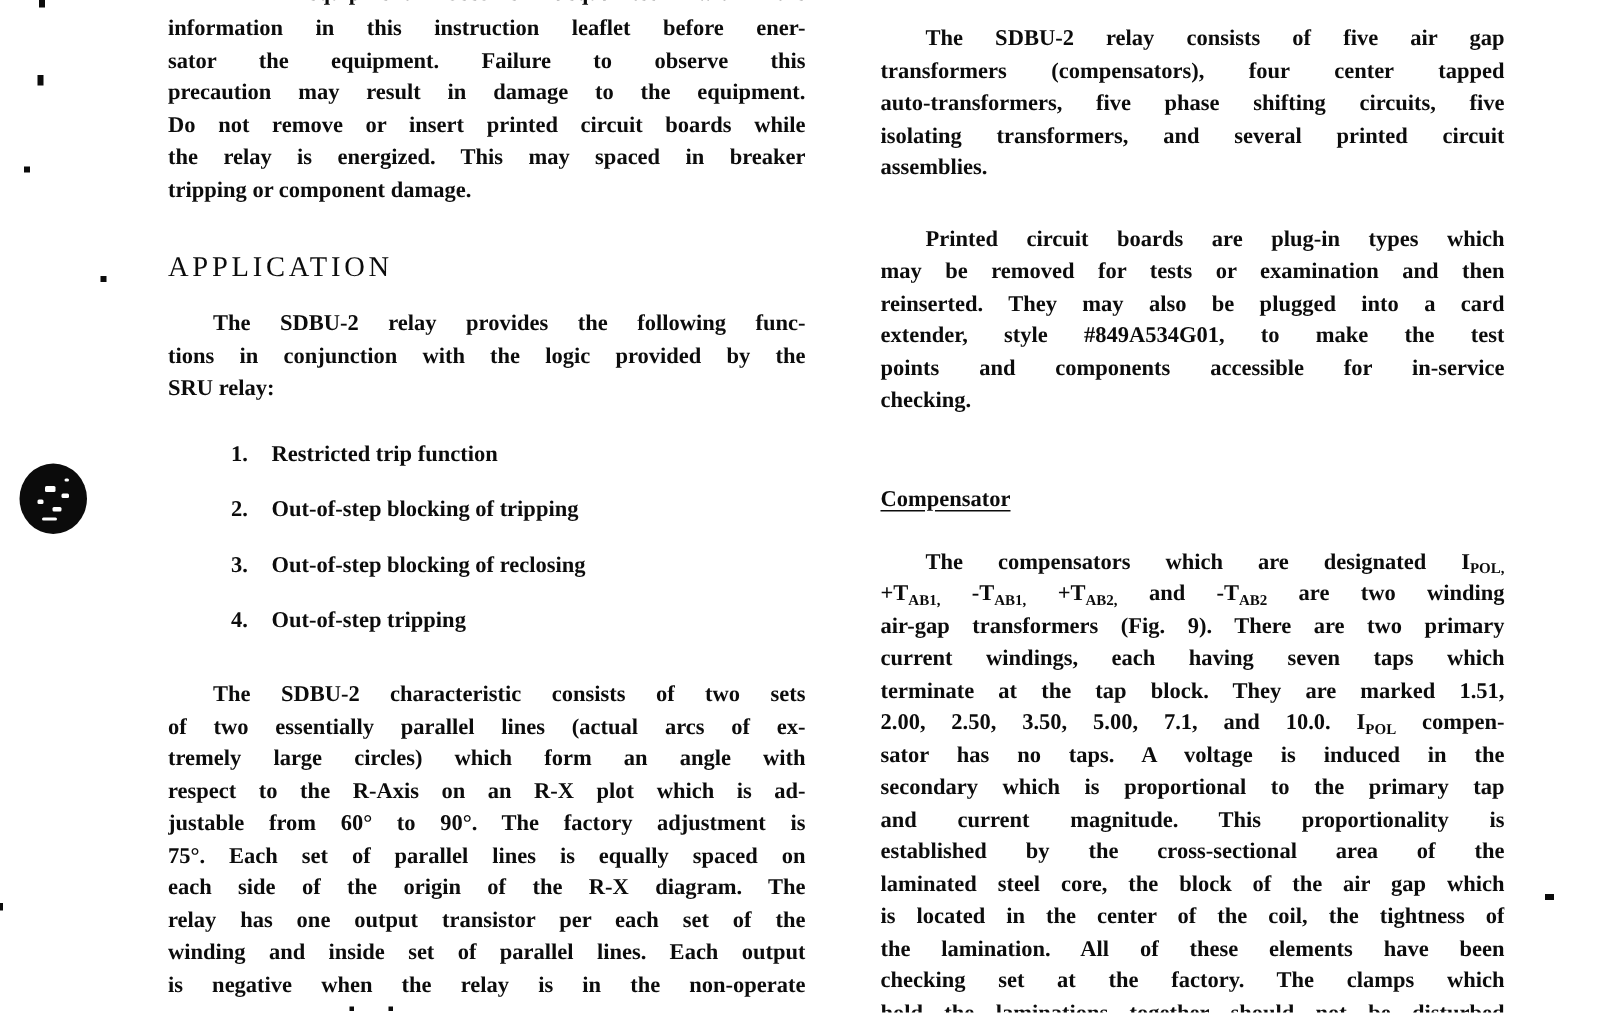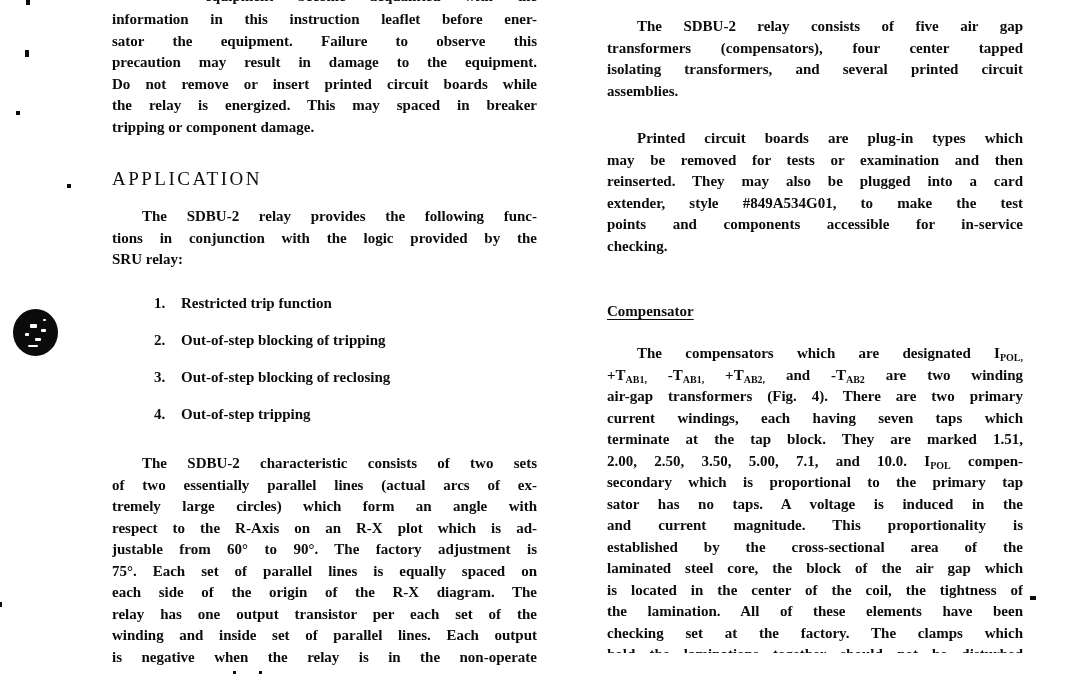--- a/index.html
+++ b/index.html
@@ -8,21 +8,21 @@
     background:#ffffff;
     position:relative;
     overflow:hidden;
     font-family:"Liberation Serif", serif;
     font-weight:bold;
     color:#0c0c0c;
     -webkit-font-smoothing:none;
   }
   .col{position:absolute;top:0;}
   #left-col{left:112px;width:425px;}
-  #right-col{left:587px;width:416px;top:8px;margin-left:20px;}
+  #right-col{left:587px;width:416px;top:8px;}
   .ln{
     font-size:15px;
     line-height:21.5px;
     white-space:nowrap;
     overflow:hidden;
     position:relative;
   }
   .j{text-align:justify;text-align-last:justify;}
   .ind{padding-left:30px;}
   .clip-top{height:7px;overflow:hidden;}
@@ -110,44 +110,45 @@
     <div class="ln j"><span>winding and inside set of parallel lines. Each output</span></div>
     <div class="ln j">is negative when the relay is in the non-operate</div>
   </div>
 </div>
 
 <div class="col" id="right-col">
 
   <div class="p1-right">
     <div class="ln j ind">The SDBU-2 relay consists of five air gap</div>
     <div class="ln j">transformers (compensators), four center tapped</div>
+    <div class="ln j">auto-transformers, five phase shifting circuits, five</div>
     <div class="ln j">isolating transformers, and several printed circuit</div>
     <div class="ln">assemblies.</div>
   </div>
 
   <div class="p2-right">
     <div class="ln j ind">Printed circuit boards are plug-in types which</div>
     <div class="ln j">may be removed for tests or examination and then</div>
     <div class="ln j">reinserted. They may also be plugged into a card</div>
     <div class="ln j">extender, style #849A534G01, to make the test</div>
     <div class="ln j">points and components accessible for in-service</div>
     <div class="ln">checking.</div>
   </div>
 
   <h3 class="comp-head">Compensator</h3>
 
   <div class="p3-right">
     <div class="ln j ind"><span>The compensators which are designated I</span><sub>POL,</sub></div>
     <div class="ln j"><span>+T</span><sub>AB1,</sub> <span>-T</span><sub>AB1,</sub> <span>+T</span><sub>AB2,</sub> <span>and -T</span><sub>AB2</sub> <span>are two winding</span></div>
-    <div class="ln j">air-gap transformers (Fig. 4). There are two primary</div>
+    <div class="ln j">air-gap transformers (Fig. 9). There are two primary</div>
     <div class="ln j">current windings, each having seven taps which</div>
     <div class="ln j">terminate at the tap block. They are marked 1.51,</div>
     <div class="ln j"><span>2.00, 2.50, 3.50, 5.00, 7.1, and 10.0. I</span><sub>POL</sub> <span>compen-</span></div>
+    <div class="ln j">sator has no taps. A voltage is induced in the</div>
     <div class="ln j">secondary which is proportional to the primary tap</div>
-    <div class="ln j">sator has no taps. A voltage is induced in the</div>
     <div class="ln j">and current magnitude. This proportionality is</div>
     <div class="ln j">established by the cross-sectional area of the</div>
     <div class="ln j">laminated steel core, the block of the air gap which</div>
     <div class="ln j">is located in the center of the coil, the tightness of</div>
     <div class="ln j">the lamination. All of these elements have been</div>
     <div class="ln j">checking set at the factory. The clamps which</div>
     <div class="clip-bottom">
       <div class="ln j">hold the laminations together should not be disturbed</div>
     </div>
   </div>

